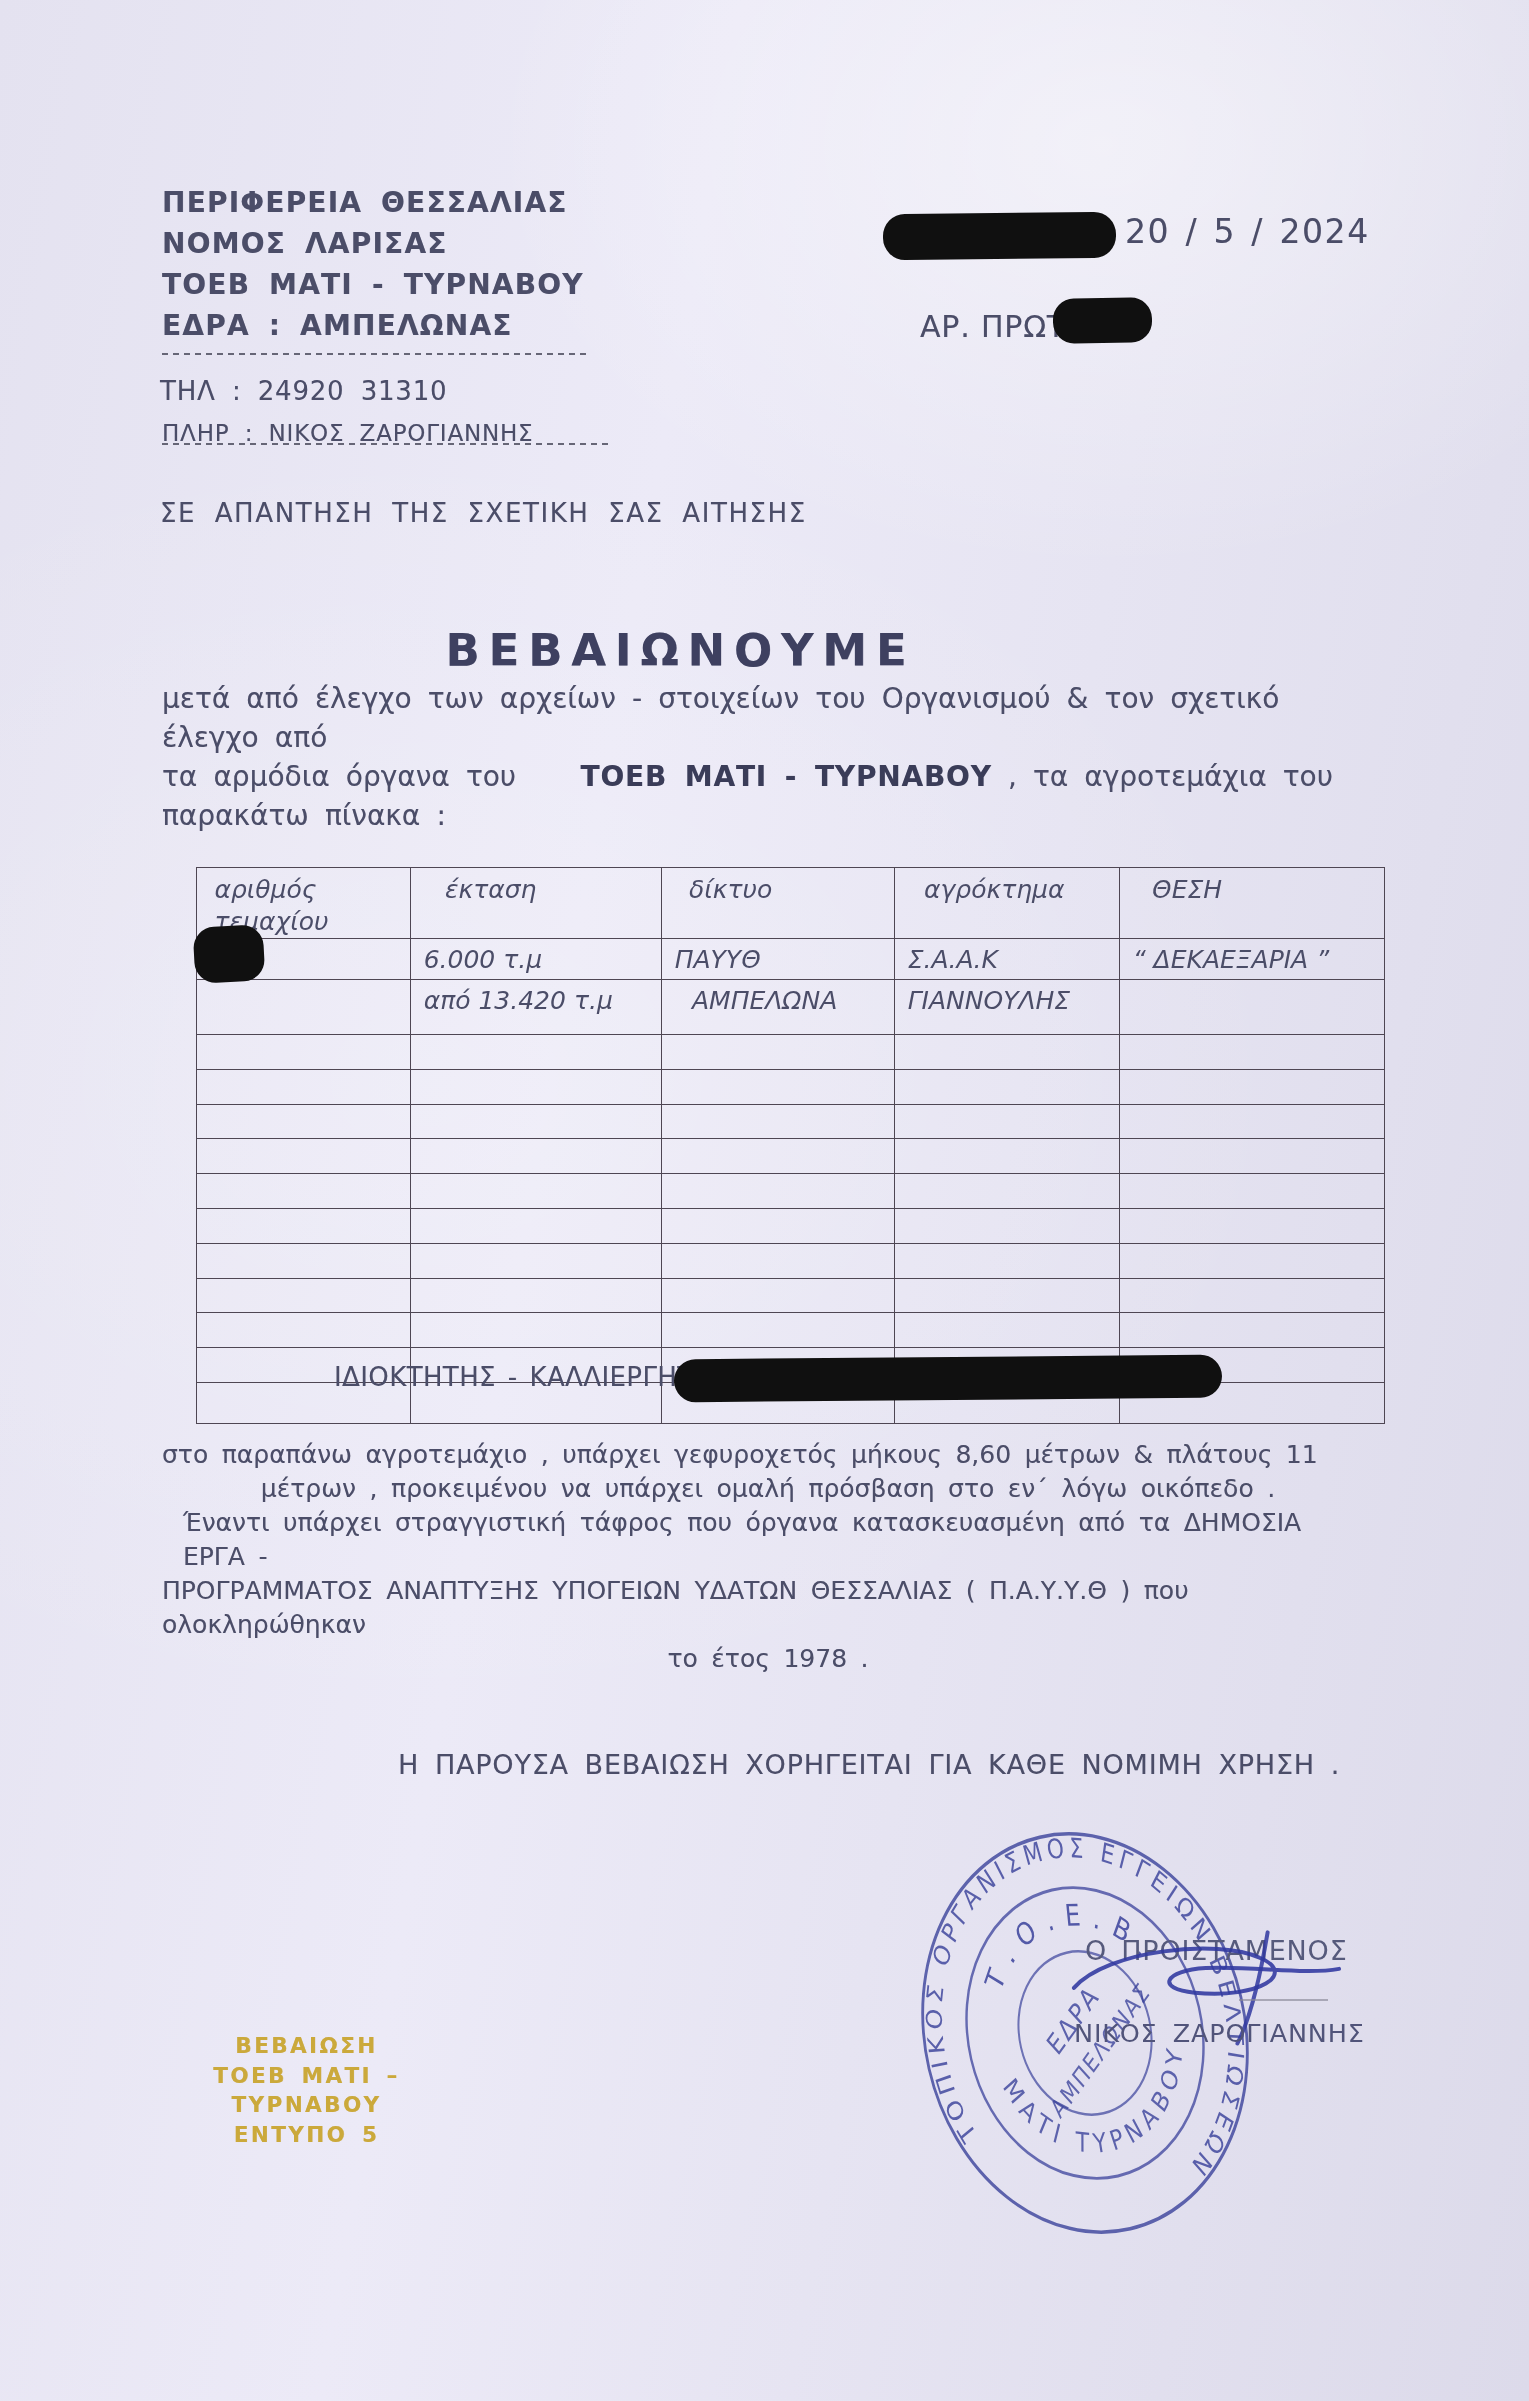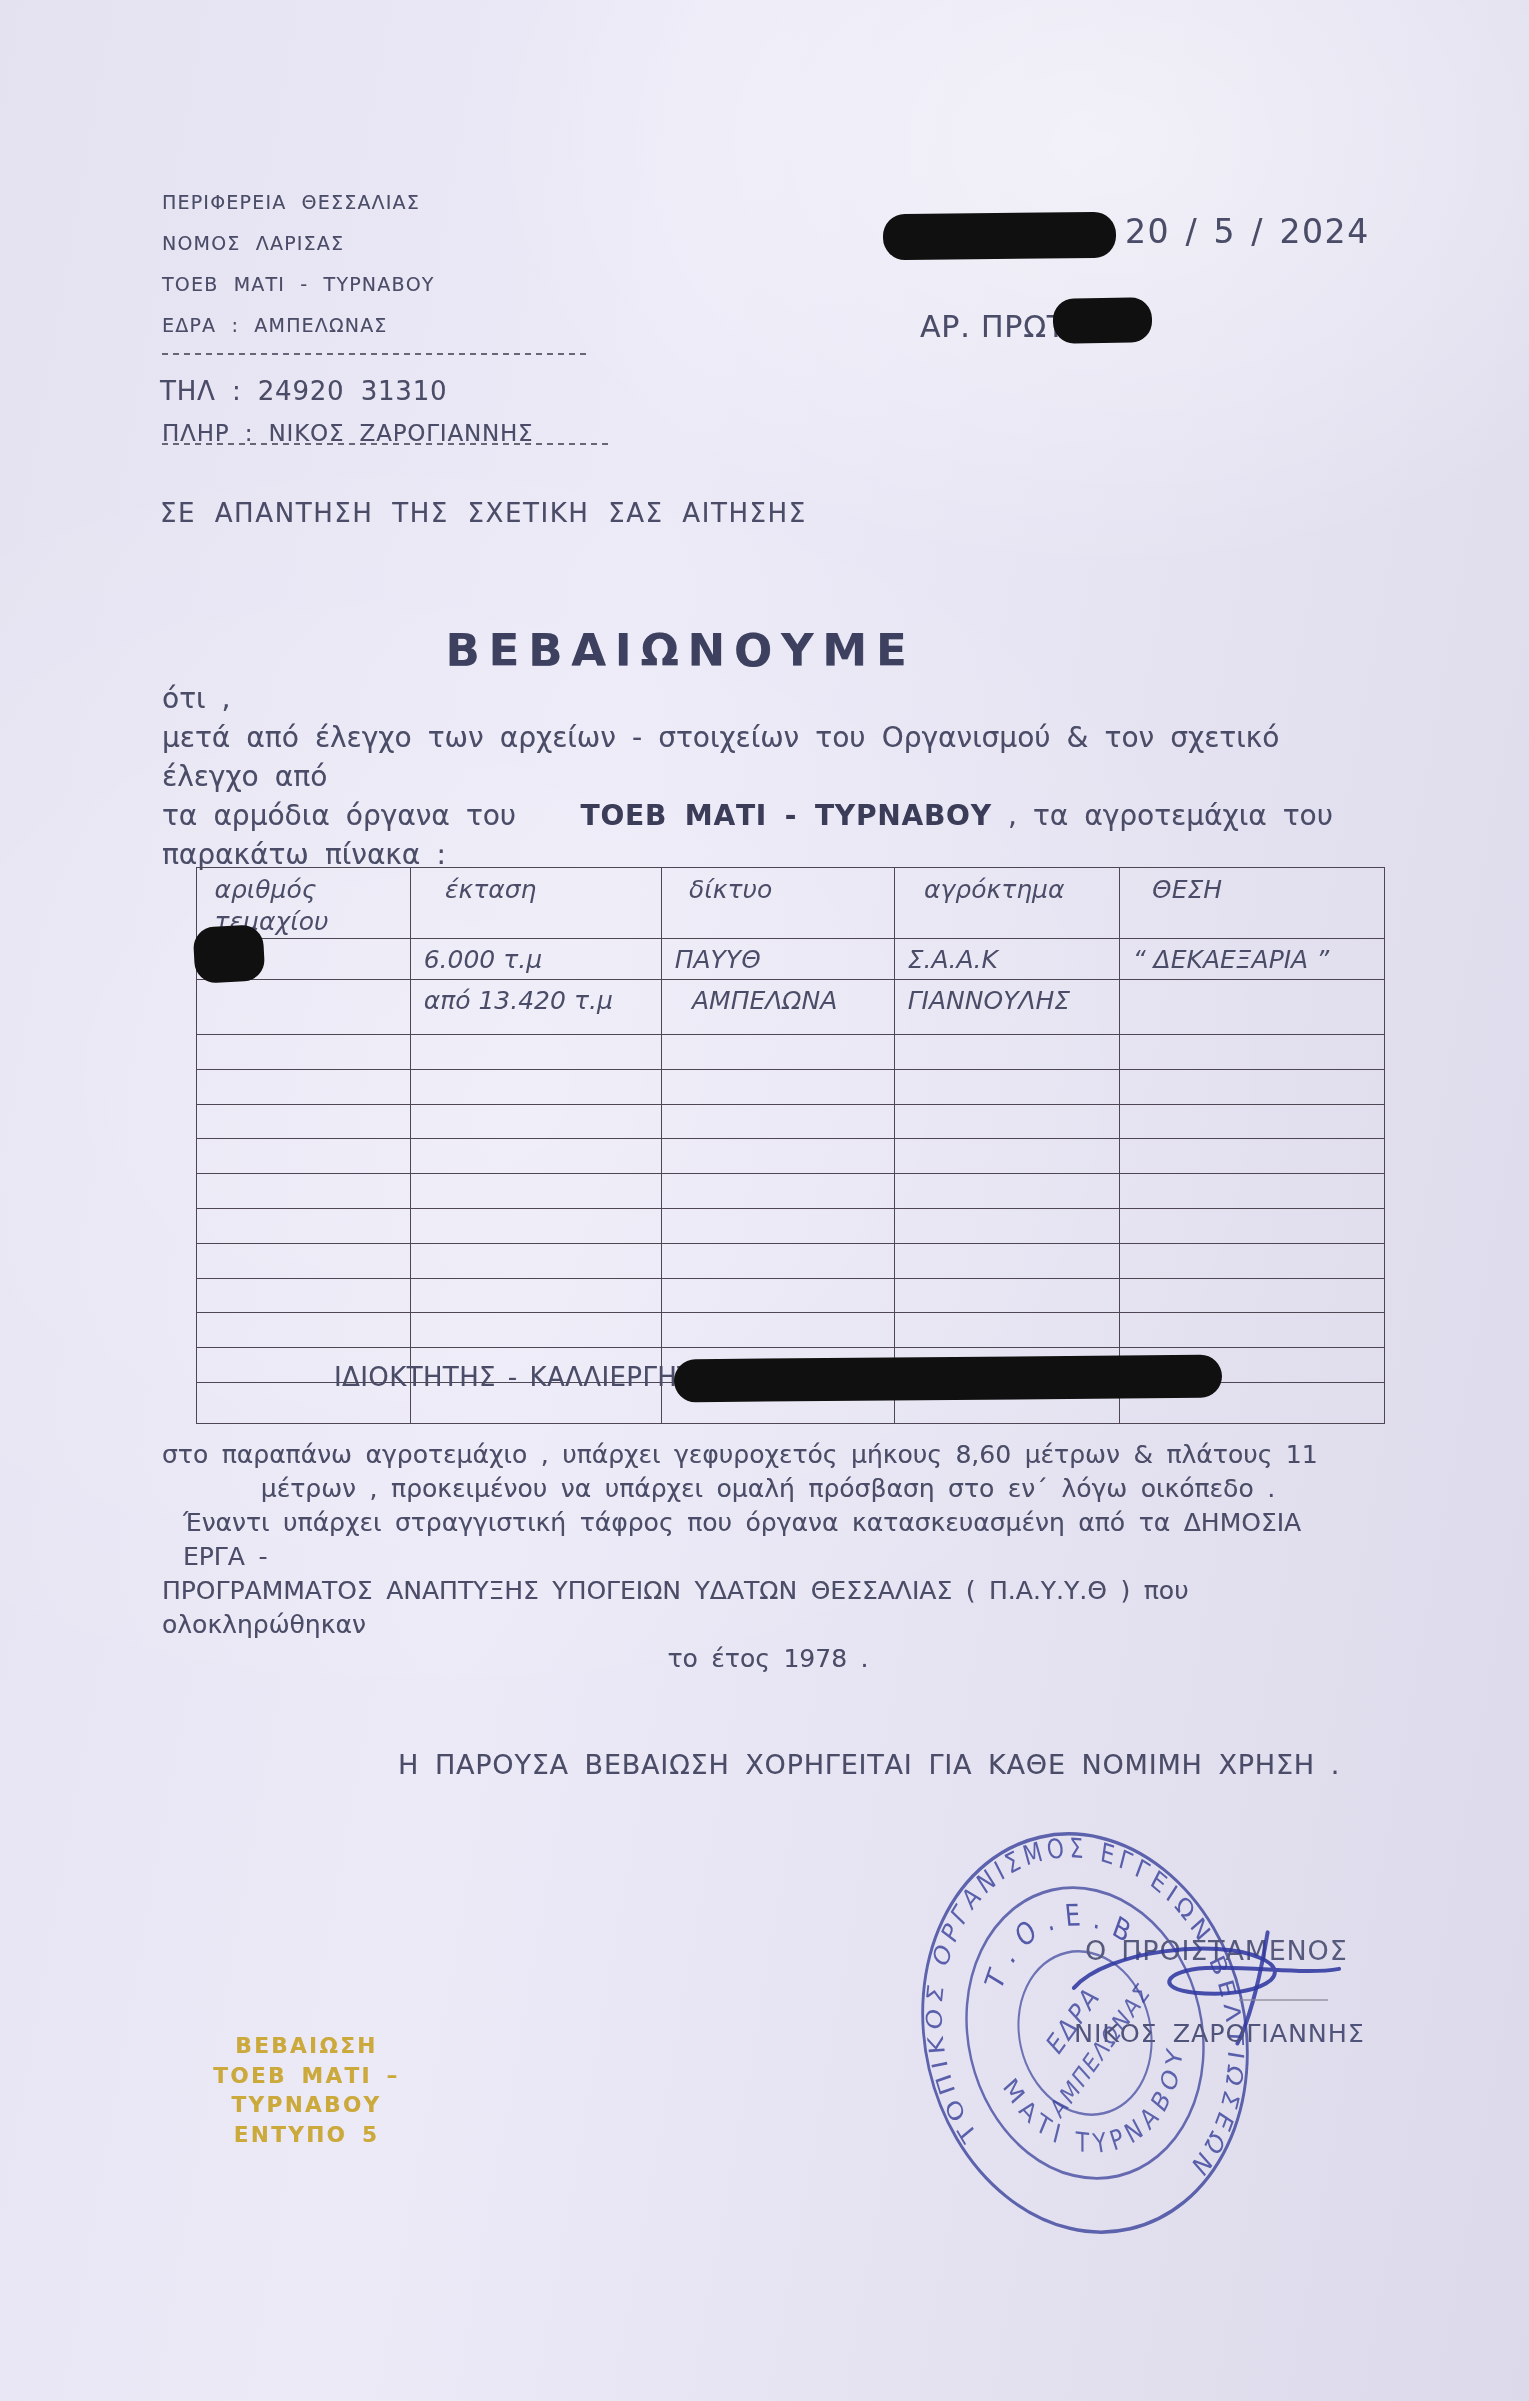--- a/index.html
+++ b/index.html
@@ -13,21 +13,21 @@
     position:relative;width:1529px;height:2401px;
     background:
       radial-gradient(1035px 717px at 72% 6%, rgba(255,255,255,0.45), transparent 60%),
       radial-gradient(1274px 956px at 28% 45%, rgba(255,255,255,0.22), transparent 70%),
       linear-gradient(100deg,#e4e2f0 0%,#eceaf7 38%,#e6e4f2 62%,#dcdaea 100%);
   }
   .ink{color:#4b4d68;text-shadow:0.2px 0.2px 0.5px rgba(70,72,100,0.35);}
   .abs{position:absolute;}
 
   
-  .sender{left:162px;top:182px;font-size:19px;line-height:41px;letter-spacing:1.2px;word-spacing:8px;}
+  .sender{left:162px;top:182px;font-size:28px;line-height:41px;letter-spacing:1.2px;word-spacing:8px;font-weight:bold;}
   .dashes{height:2.4px;background:repeating-linear-gradient(90deg,#4f4f60 0 6.4px,transparent 6.4px 11px);opacity:.85;}
   .dash1{left:162px;top:353px;width:424px;}
   .dash2{left:162px;top:443px;width:448px;}
   .phone{left:160px;top:376px;font-size:26px;letter-spacing:0.8px;word-spacing:7.2px;}
   .contact{left:162px;top:420px;font-size:23px;letter-spacing:0.8px;word-spacing:7.2px;}
 
   
   .redaction{background:#101010;border-radius:22px;}
   .pill-date{left:883px;top:213px;width:233px;height:46px;transform:rotate(-0.6deg);}
   .date-text{left:1125px;top:212px;font-size:33px;letter-spacing:1.6px;word-spacing:3.2px;}
@@ -105,21 +105,20 @@
   <div class="abs redaction pill-date"></div>
   <div class="abs date-text ink">20 / 5 / 2024</div>
   <div class="abs prot-label ink">ΑΡ. ΠΡΩΤ :</div>
   <div class="abs redaction pill-prot"></div>
 
   <div class="abs reply ink">ΣΕ  ΑΠΑΝΤΗΣΗ  ΤΗΣ  ΣΧΕΤΙΚΗ  ΣΑΣ  ΑΙΤΗΣΗΣ</div>
 
   <div class="abs title">ΒΕΒΑΙΩΝΟΥΜΕ</div>
 
   <div class="abs intro ink">
-    <div>ότι ,</div>
     <div>μετά  από  έλεγχο  των  αρχείων - στοιχείων  του  Οργανισμού  &amp;  τον  σχετικό  έλεγχο  από</div>
     <div><span>τα  αρμόδια  όργανα  του</span>&nbsp;&nbsp;&nbsp;&nbsp;<span class="org">ΤΟΕΒ  ΜΑΤΙ - ΤΥΡΝΑΒΟΥ</span>&nbsp;<span>,   τα  αγροτεμάχια  του</span></div>
     <div>παρακάτω  πίνακα :</div>
   </div>
 
   <table class="cert-table">
     <colgroup>
       <col style="width:214px">
         <col style="width:251px">
         <col style="width:233px">

